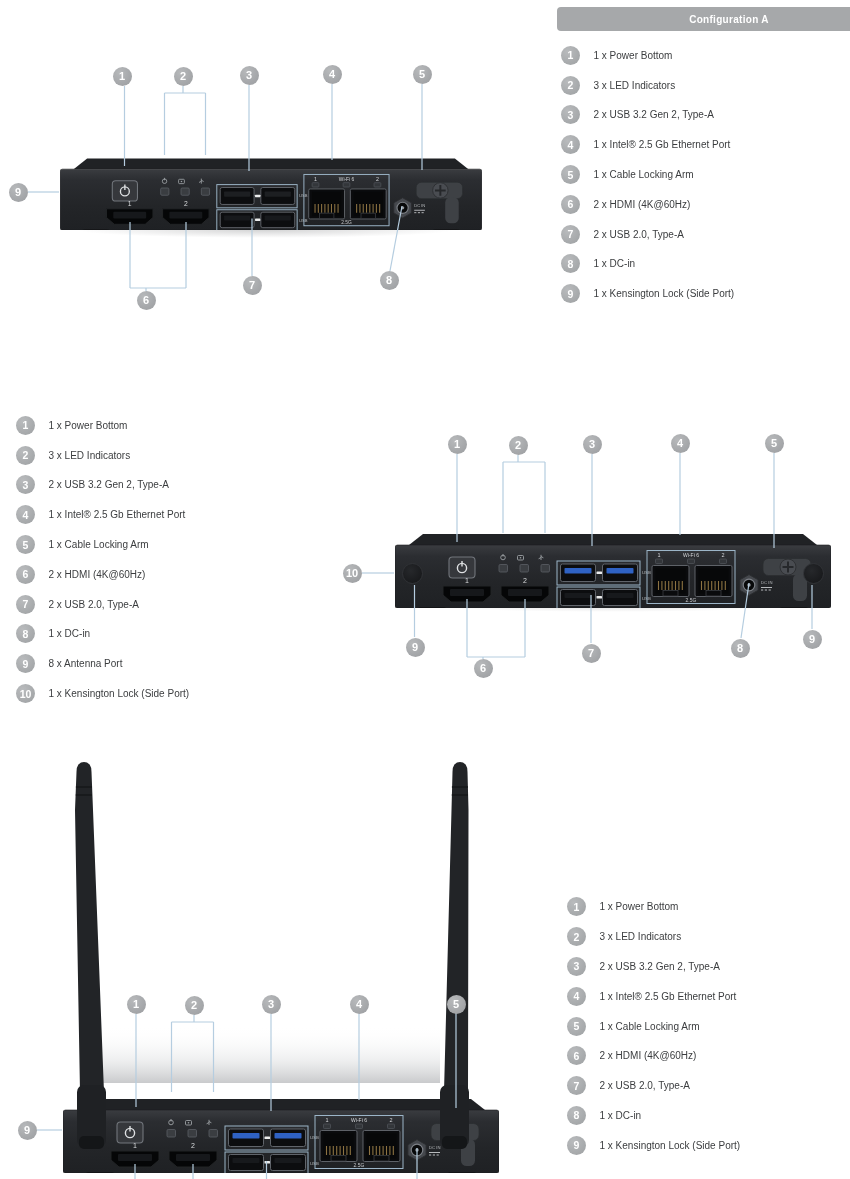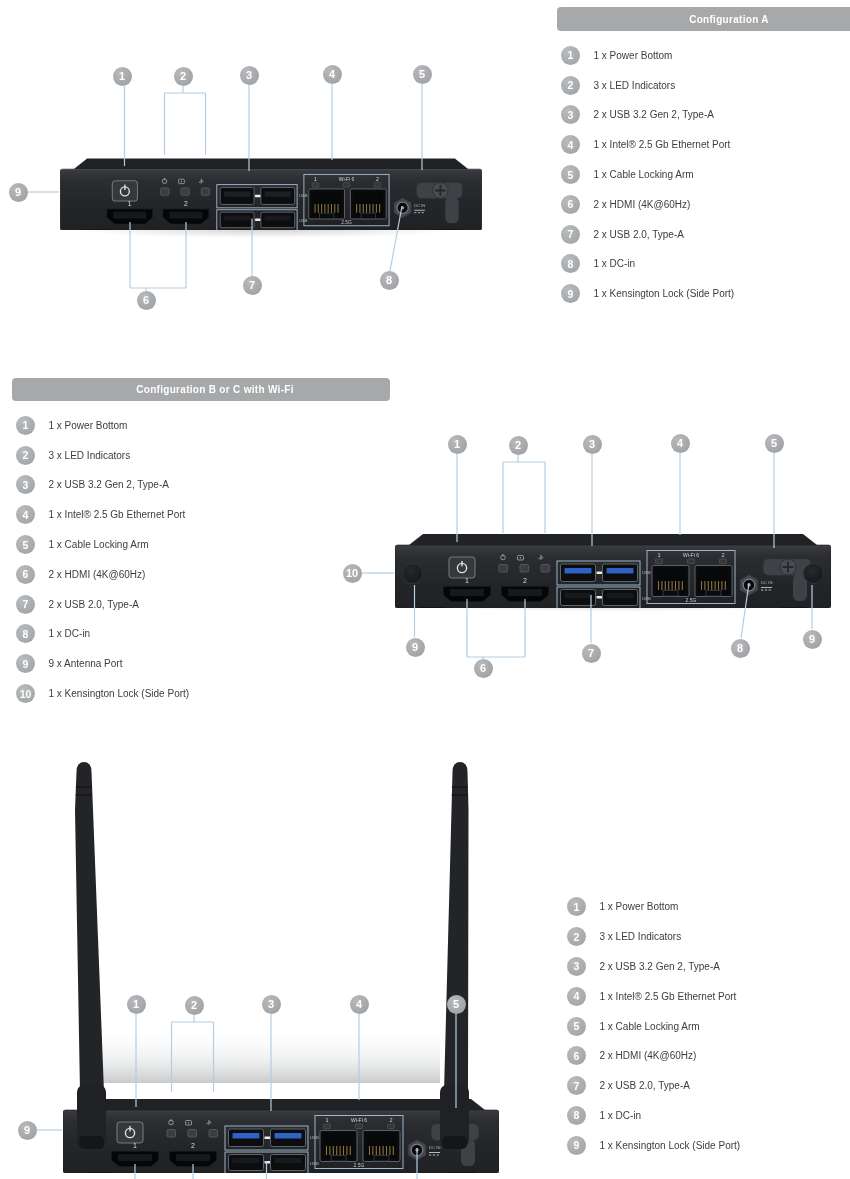--- a/index.html
+++ b/index.html
@@ -322,21 +322,20 @@
         <span class="lnum">8</span>
         <span class="ltext">1 x DC-in</span>
       </div>
 
       <div class="lrow">
         <span class="lnum">9</span>
         <span class="ltext">1 x Kensington Lock (Side Port)</span>
       </div>
     </div>
 
-  <div class="bar" style="left:12px;top:378px;width:350px;height:23px;">Configuration B or C with Wi-Fi</div>
   <div class="legend" style="left:16px;top:410.5px;">
 
       <div class="lrow">
         <span class="lnum">1</span>
         <span class="ltext">1 x Power Bottom</span>
       </div>
 
       <div class="lrow">
         <span class="lnum">2</span>
         <span class="ltext">3 x LED Indicators</span>
@@ -367,21 +366,21 @@
         <span class="ltext">2 x USB 2.0, Type-A</span>
       </div>
 
       <div class="lrow">
         <span class="lnum">8</span>
         <span class="ltext">1 x DC-in</span>
       </div>
 
       <div class="lrow">
         <span class="lnum">9</span>
-        <span class="ltext">9 x Antenna Port</span>
+        <span class="ltext">8 x Antenna Port</span>
       </div>
 
       <div class="lrow">
         <span class="lnum">10</span>
         <span class="ltext">1 x Kensington Lock (Side Port)</span>
       </div>
     </div>
 
   <div class="legend" style="left:567px;top:892px;">
 

